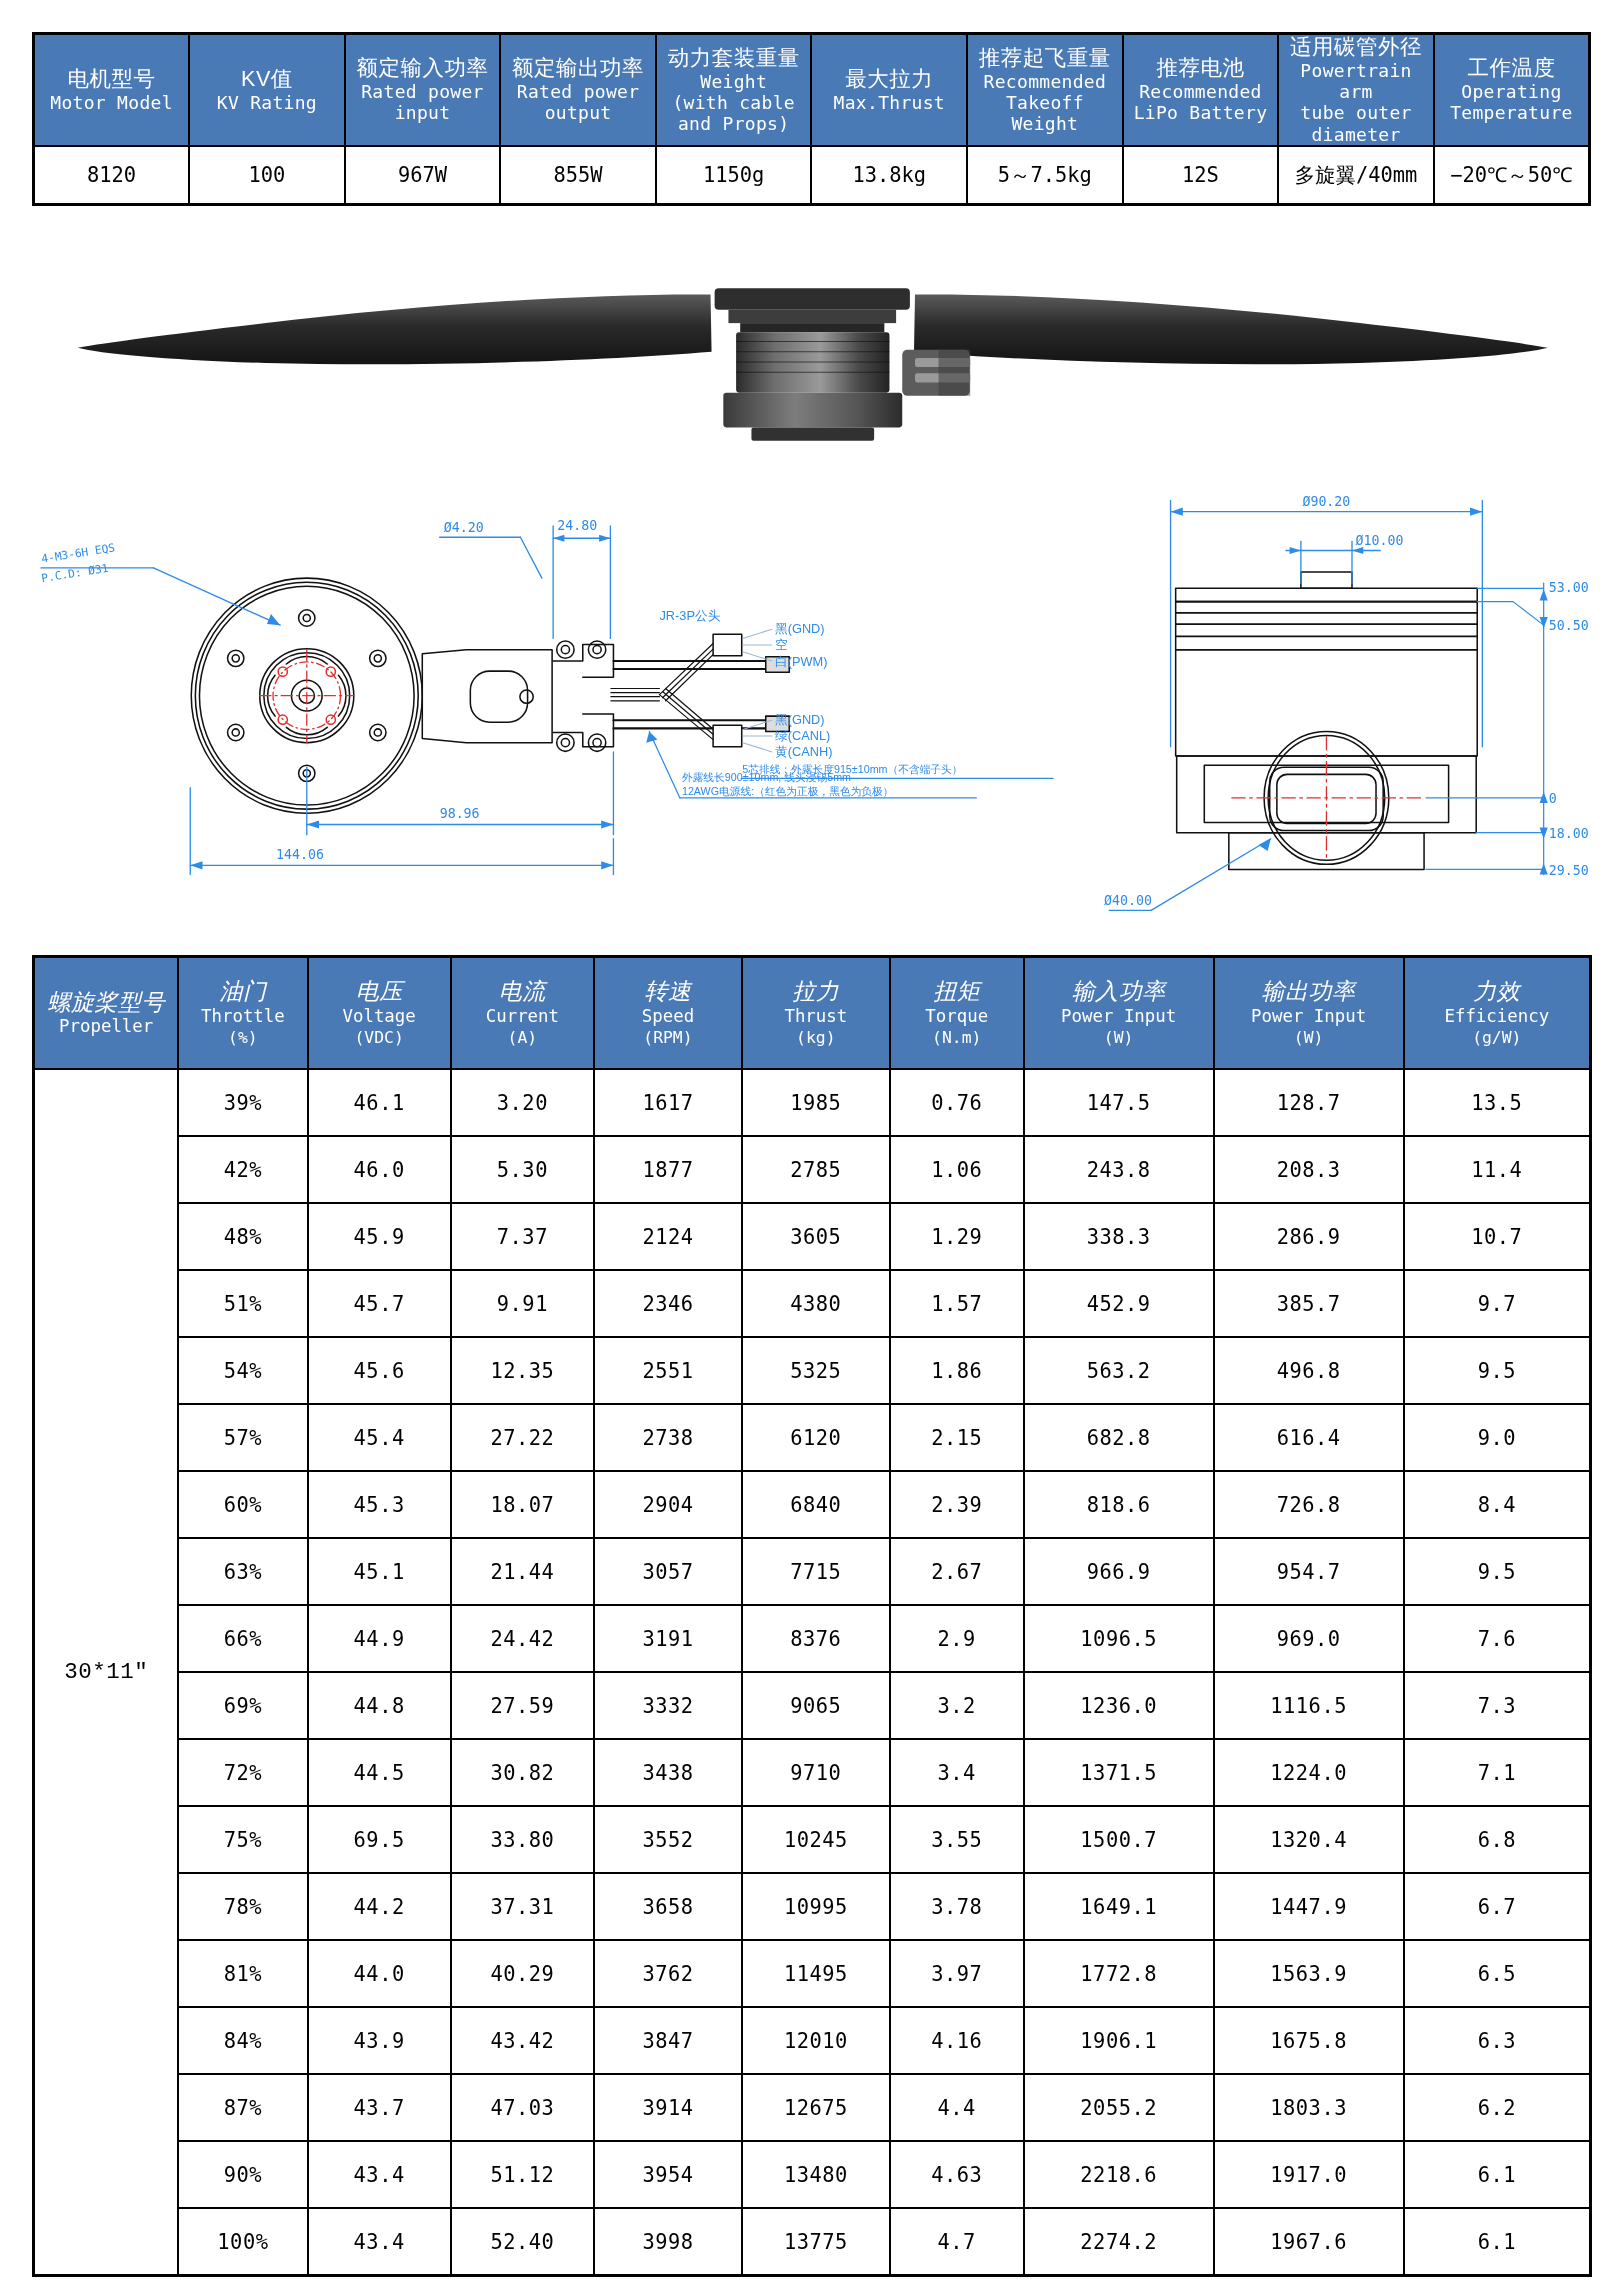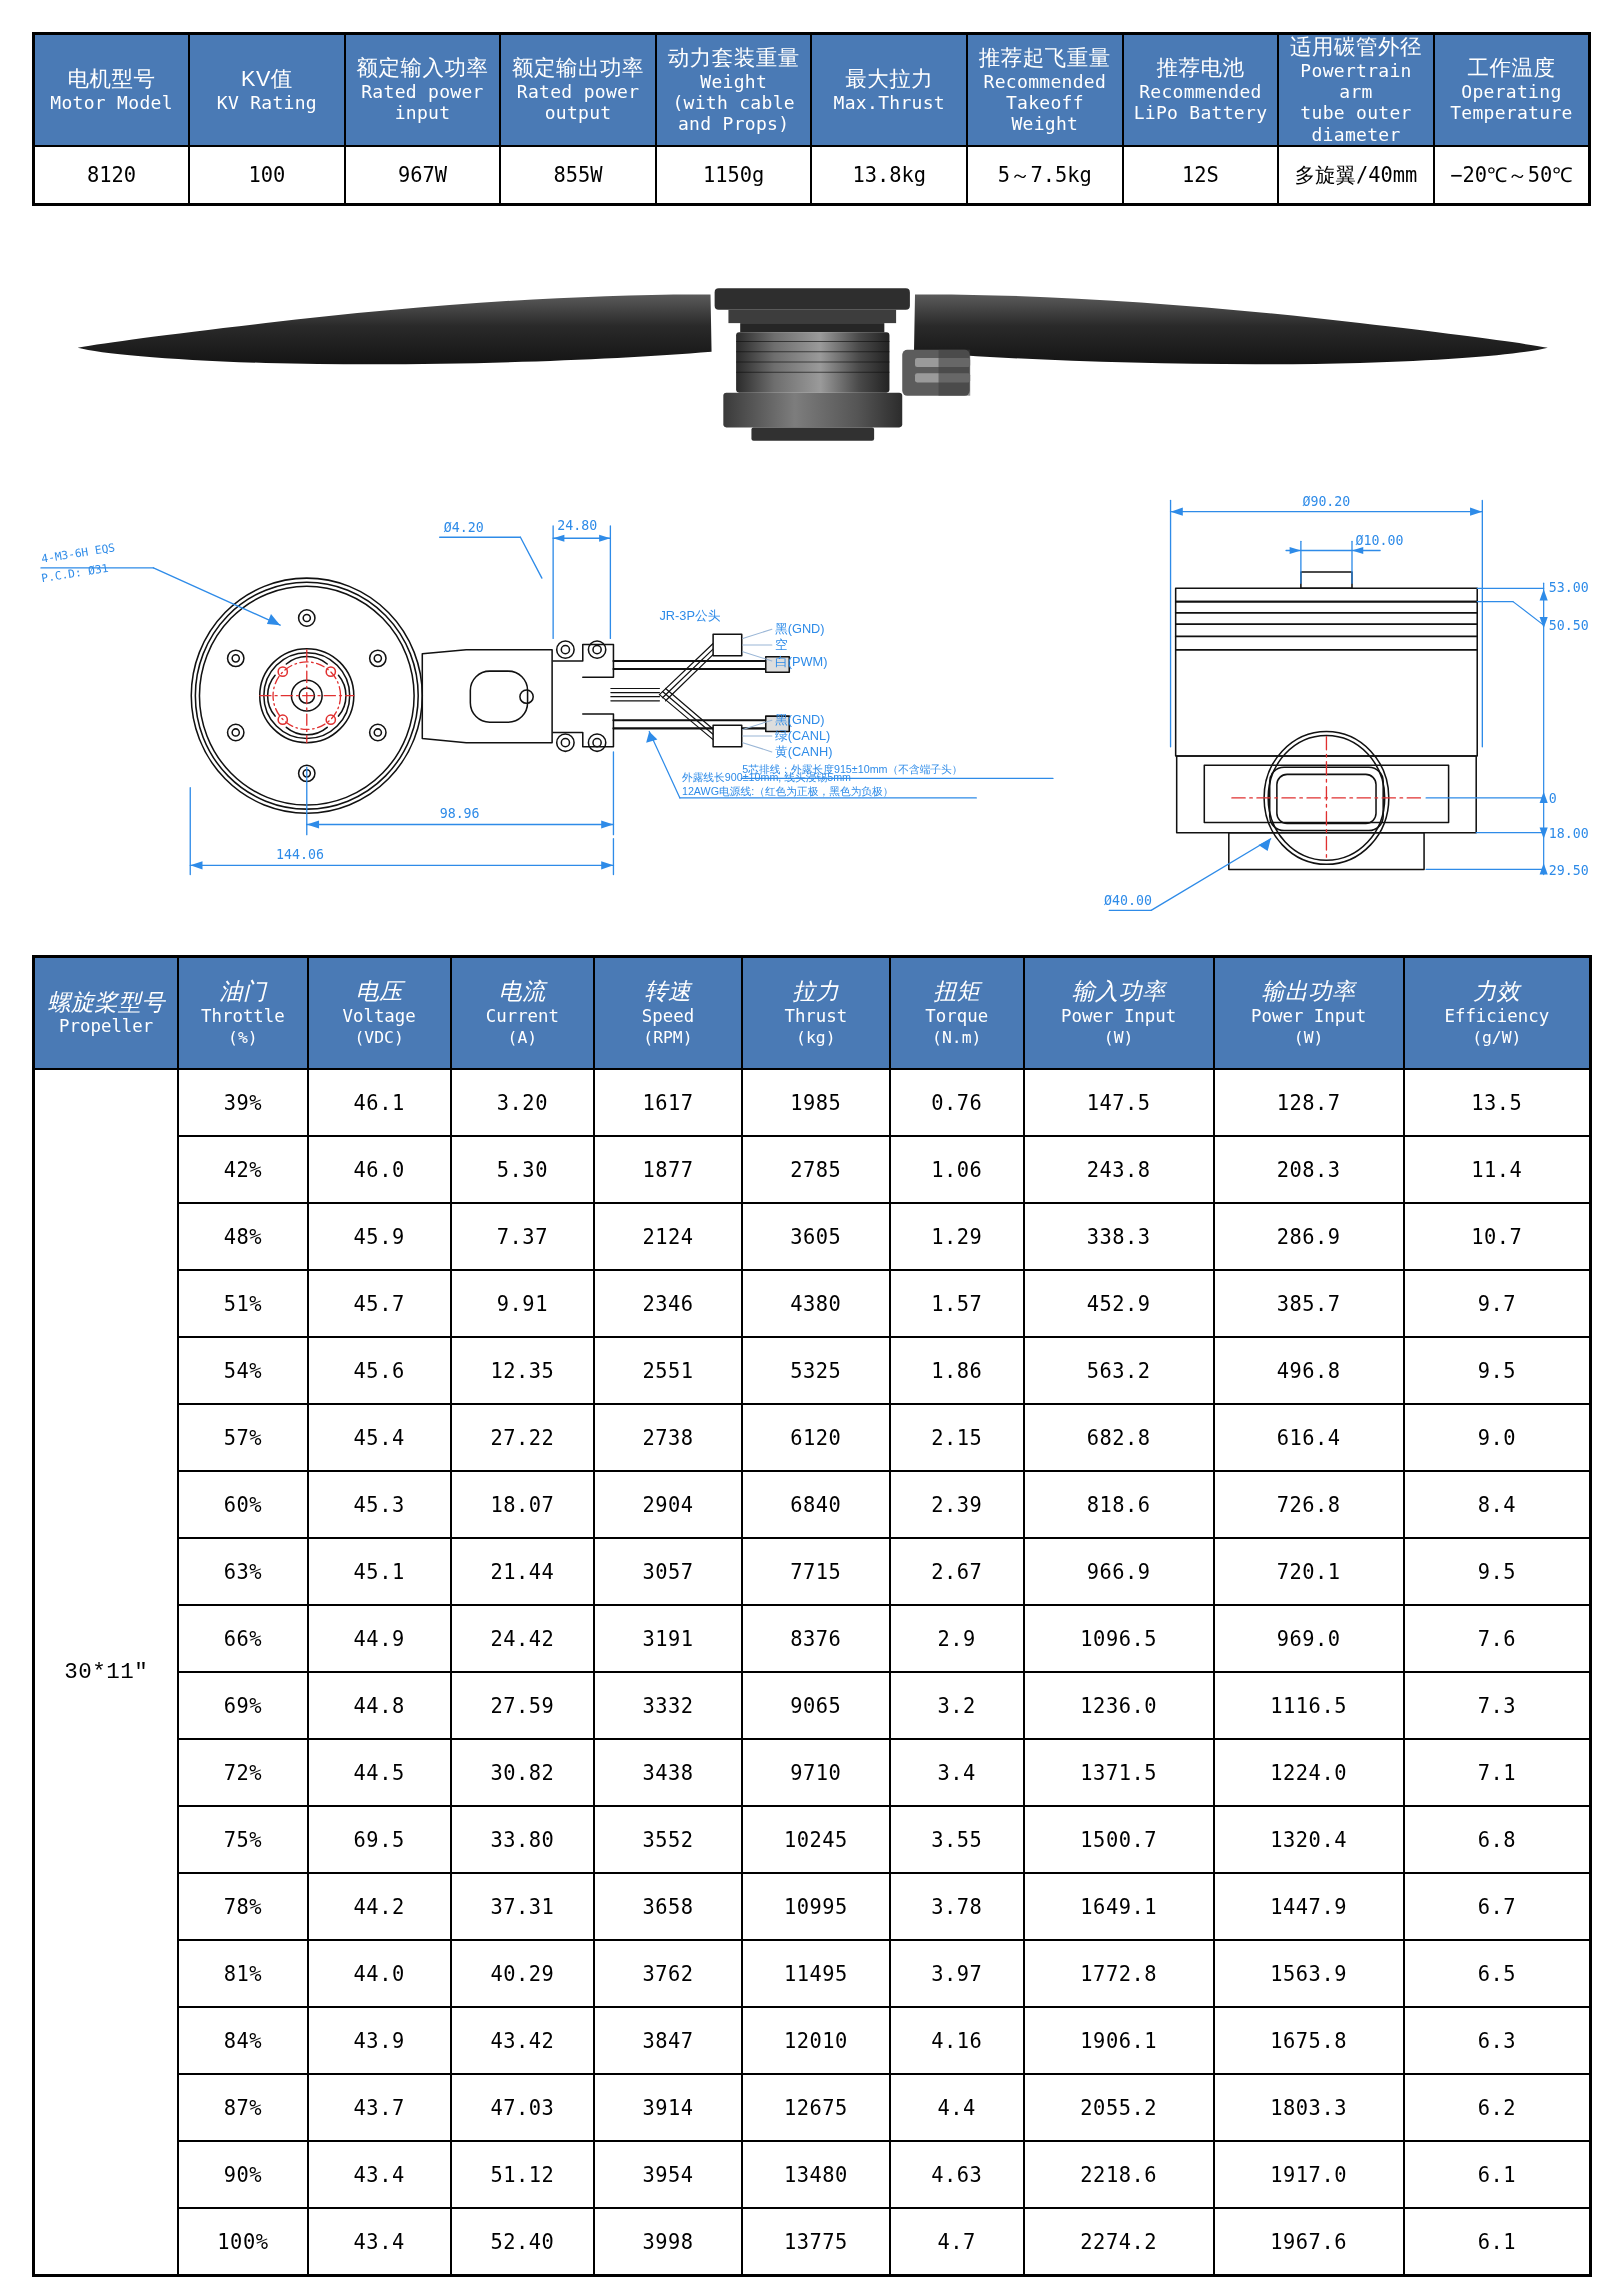--- a/index.html
+++ b/index.html
@@ -688,21 +688,21 @@
           <td><span class="cellval">8.4</span></td>
         </tr>
         <tr>
           <td><span class="cellval">63%</span></td>
           <td><span class="cellval">45.1</span></td>
           <td><span class="cellval">21.44</span></td>
           <td><span class="cellval">3057</span></td>
           <td><span class="cellval">7715</span></td>
           <td><span class="cellval">2.67</span></td>
           <td><span class="cellval">966.9</span></td>
-          <td><span class="cellval">720.1</span></td>
+          <td><span class="cellval">954.7</span></td>
           <td><span class="cellval">9.5</span></td>
         </tr>
         <tr>
           <td><span class="cellval">66%</span></td>
           <td><span class="cellval">44.9</span></td>
           <td><span class="cellval">24.42</span></td>
           <td><span class="cellval">3191</span></td>
           <td><span class="cellval">8376</span></td>
           <td><span class="cellval">2.9</span></td>
           <td><span class="cellval">1096.5</span></td>

